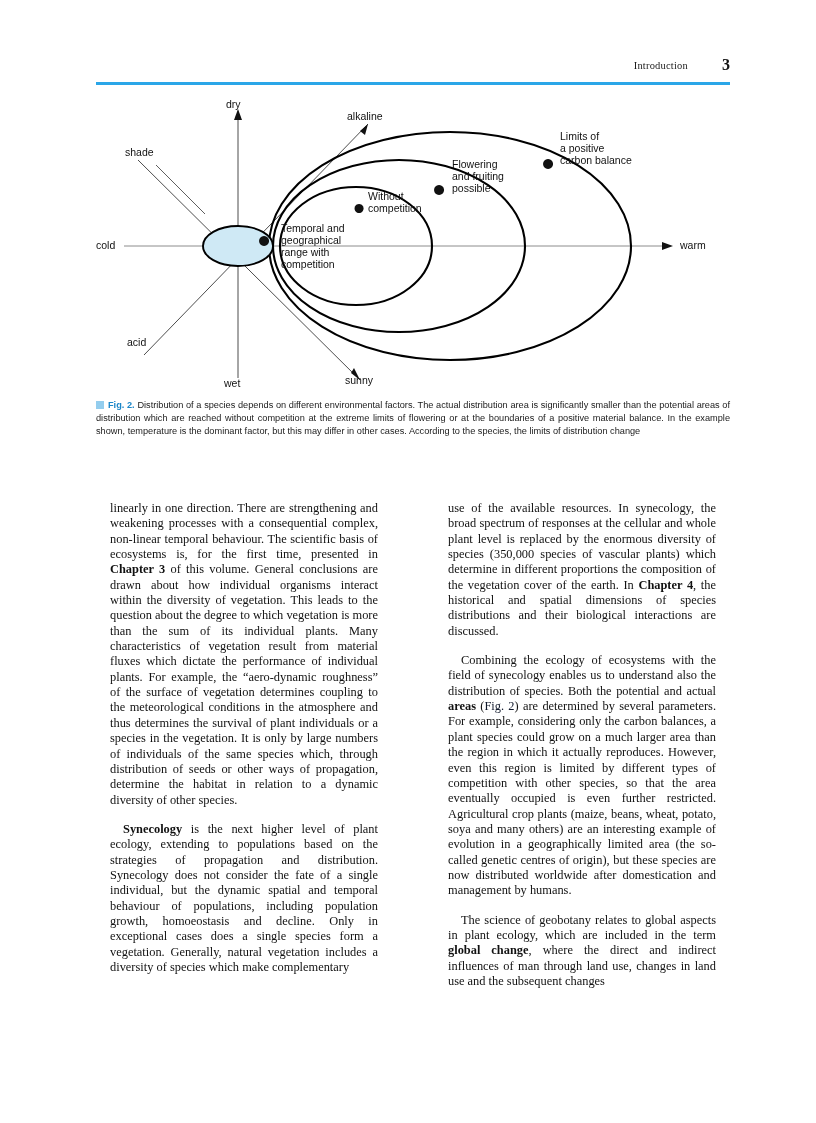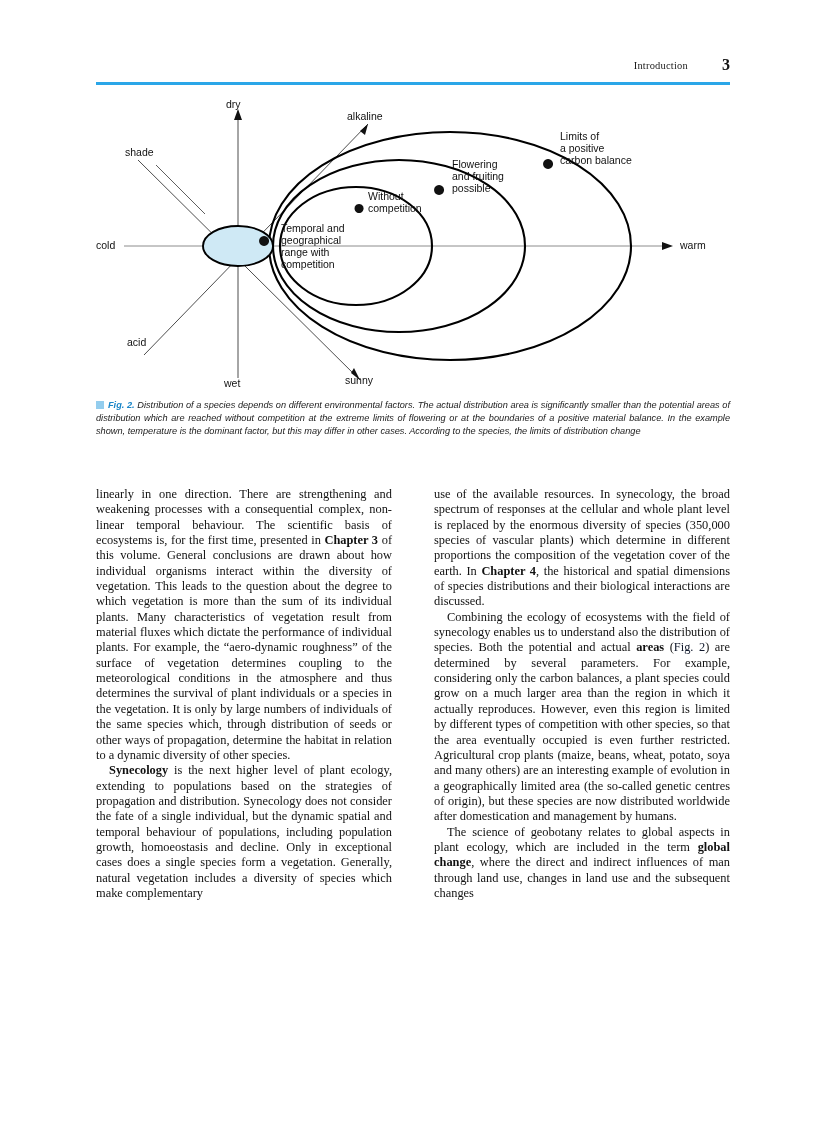--- a/index.html
+++ b/index.html
@@ -66,21 +66,20 @@
   #figure-caption {
     position: absolute;
     left: 96px;
     top: 399px;
     width: 634px;
     font-family: "Liberation Sans", sans-serif;
     font-size: 9.2px;
     line-height: 13.2px;
     color: #1a1a1a;
     text-align: justify;
-    font-style: italic;
   }
   #figure-caption .cap-marker {
     display: inline-block;
     width: 8px;
     height: 8px;
     background: #93cdee;
     vertical-align: -1px;
     margin-right: 4px;
   }
   #figure-caption .cap-label {
@@ -102,21 +101,21 @@
     width: 296px;
     font-family: "Liberation Serif", serif;
     font-size: 12.4px;
     line-height: 15.35px;
     text-align: justify;
     text-justify: inter-word;
     hyphens: manual;
     color: #111;
   }
   .text-column p {
-    margin: 0;
+    margin: 14px;
   }
   .text-column p.indented {
     text-indent: 13px;
   }
   .text-column b { font-weight: bold; }
   .xref { color: #0f172a; }
 </style>
 </head>
 <body>
 

